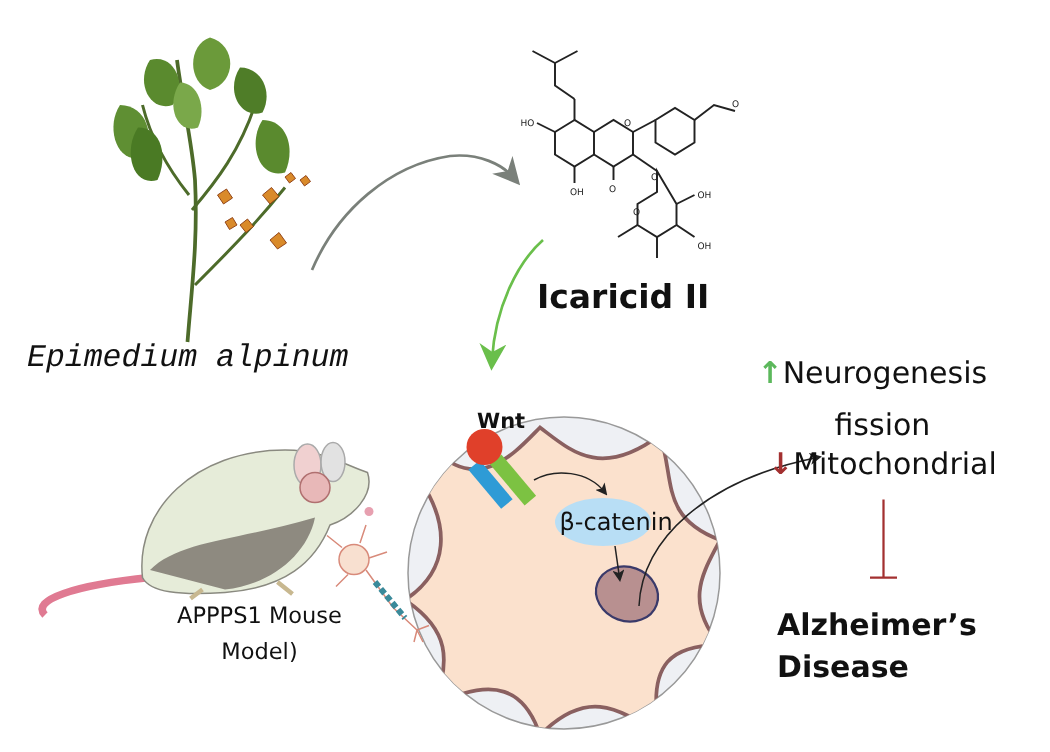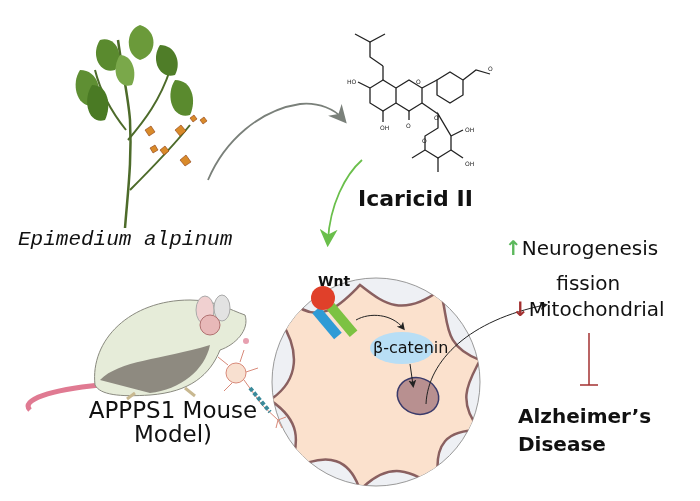--- a/index.html
+++ b/index.html
@@ -4,21 +4,21 @@
 <style>
   html, body { margin:0; padding:0; background:#ffffff; }
   body { width:700px; height:501px; position:relative; overflow:hidden; font-family:"DejaVu Sans", sans-serif; }
   .abs { position:absolute; }
   #stage { position:absolute; left:0; top:0; width:700px; height:501px; }
   .lbl { position:absolute; color:#111; white-space:nowrap; }
   #plant-label { left:18px; top:228px; font-size:21px; font-style:italic;font-family:Liberation Mono, monospace; }
   #compound-label { left:358px; top:186px; font-size:22px; font-weight:bold; }
   #wnt-label { left:286px; top:273px; font-size:14px; font-weight:bold;margin-left:32px; }
   #catenin-label { left:373px; top:338px; font-size:16px;text-align:right; }
-  #mouse-label { left:58px; top:398px; width:230px; text-align:center; font-size:23px; line-height:24px; white-space:normal; }
+  #mouse-label { left:58px; top:398px; width:230px; text-align:center; font-size:15px; line-height:24px; white-space:normal; }
   #effect-1 { left:505px; top:236px; font-size:20px; }
   #effect-2 { left:512px; top:270px; font-size:20px; line-height:26px; text-align:center; }
   #disease-label { left:518px; top:402px; width:150px; font-size:20px; font-weight:bold; line-height:28px; white-space:normal; }
   .arrow-up { color:#5cb85c; font-weight:bold; }
   .arrow-down { color:#a33030; font-weight:bold; }
 </style>
 </head>
 <body>
 
 <div id="stage">

